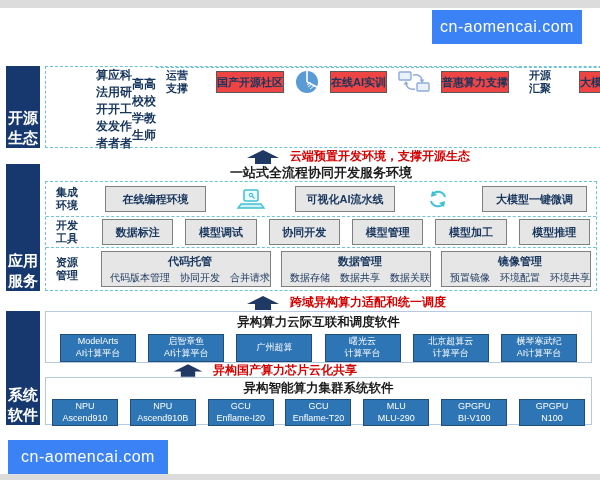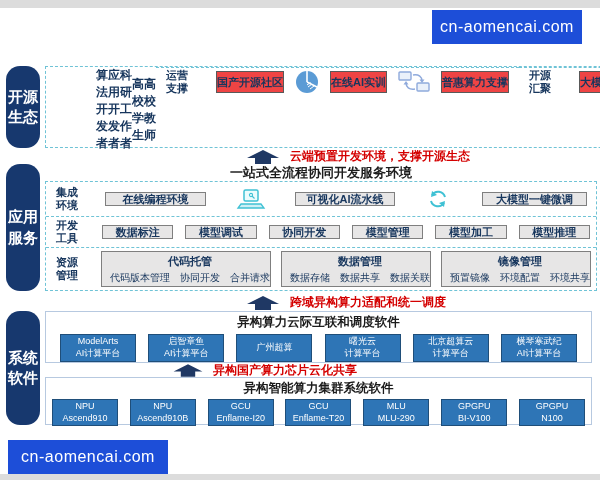--- a/index.html
+++ b/index.html
@@ -1,24 +1,24 @@
 <!DOCTYPE html>
 <html><head>
 <meta charset="utf-8">
 <style>
   * { margin:0; padding:0; box-sizing:border-box; }
   body { background:#fff; font-family:"Liberation Sans","DejaVu Sans",sans-serif; }
   .canvas { position:relative; width:600px; height:480px; background:#ffffff; overflow:hidden; }
   .strip { position:absolute; left:0; width:600px; background:#dcdcdc; }
-  .wm { position:absolute; background:#1d4ed8; color:#ffffff; font-size:16px;
+  .wm { position:absolute; background:#3b82f6; color:#ffffff; font-size:16px;
         display:flex; align-items:center; justify-content:center; letter-spacing:0.5px;text-align:center; }
   
   .section { position:absolute; left:6px; width:586px; display:flex; }
   .vlabel { width:34px; background:#17386e; color:#fff; font-weight:bold; font-size:15px;
-            display:flex; align-items:center; justify-content:center; flex:0 0 34px;border-radius:14px; }
+            display:flex; align-items:flex-end; justify-content:center; flex:0 0 34px; }
   .vlabel span { width:2em; word-break:break-all; text-align:center; line-height:1.35; }
   .content { flex:1; margin-left:5px; position:relative; background:#fff; }
   
   .eco-box { border:1px dashed #6fc3d6; height:100%; display:flex; }
   .grid6 { display:grid; grid-template-columns:50px 1.2fr 0.72fr 1.18fr 0.7fr 1.24fr; align-items:center; }
   .eco-hdr-row { height:22px; }
   .eco-row { height:29px; border-top:1px dashed #6fc3d6; }
   .hdr { font-size:12px; font-weight:bold; color:#17365d; text-align:center; }
   .rowlabel { font-size:11px; font-weight:bold; color:#17365d; line-height:1.2;
               padding-left:10px; }
@@ -28,21 +28,21 @@
           margin:0 10px; white-space:nowrap; }
   .icell { display:flex; align-items:center; justify-content:center; }
   
   .svc-title { height:17px; font-size:13px; font-weight:bold; color:#1c1c1c; text-align:center; }
   .svc-box { border:1px dashed #6fc3d6; flex:1; display:flex; flex-direction:column; }
   .svc-row1 { height:34px; }
   .svc-row2 { height:31px; border-top:1px dashed #6fc3d6; }
   .svc-row3 { flex:1; border-top:1px dashed #6fc3d6; display:grid;
               grid-template-columns:50px 1fr 1fr 1fr; align-items:center; }
   .gbox { background:#e7e6e6; border:1px solid #7f7f7f; color:#17365d; font-weight:bold;
-          font-size:11px; height:14px; display:flex; align-items:center; justify-content:center;
+          font-size:11px; height:26px; display:flex; align-items:center; justify-content:center;
           margin:0 9px; white-space:nowrap; }
   .grid7 { display:grid; grid-template-columns:50px repeat(6,1fr); align-items:center; }
   .grid7 .gbox { margin:0 6px; }
   .group { background:#e7e6e6; border:1px solid #7f7f7f; margin:0 5px; height:36px;
            display:flex; flex-direction:column; justify-content:center;padding-left:8px; }
   .group-title { font-size:11px; font-weight:bold; color:#17365d; text-align:center; }
   .group-items { display:flex; justify-content:center; gap:10px; font-size:10px;
                  color:#17365d; margin-top:2px; white-space:nowrap; }
   
   .panel { border:1px solid #b7c9e0; background:#fff; position:absolute; left:0; right:0; }

